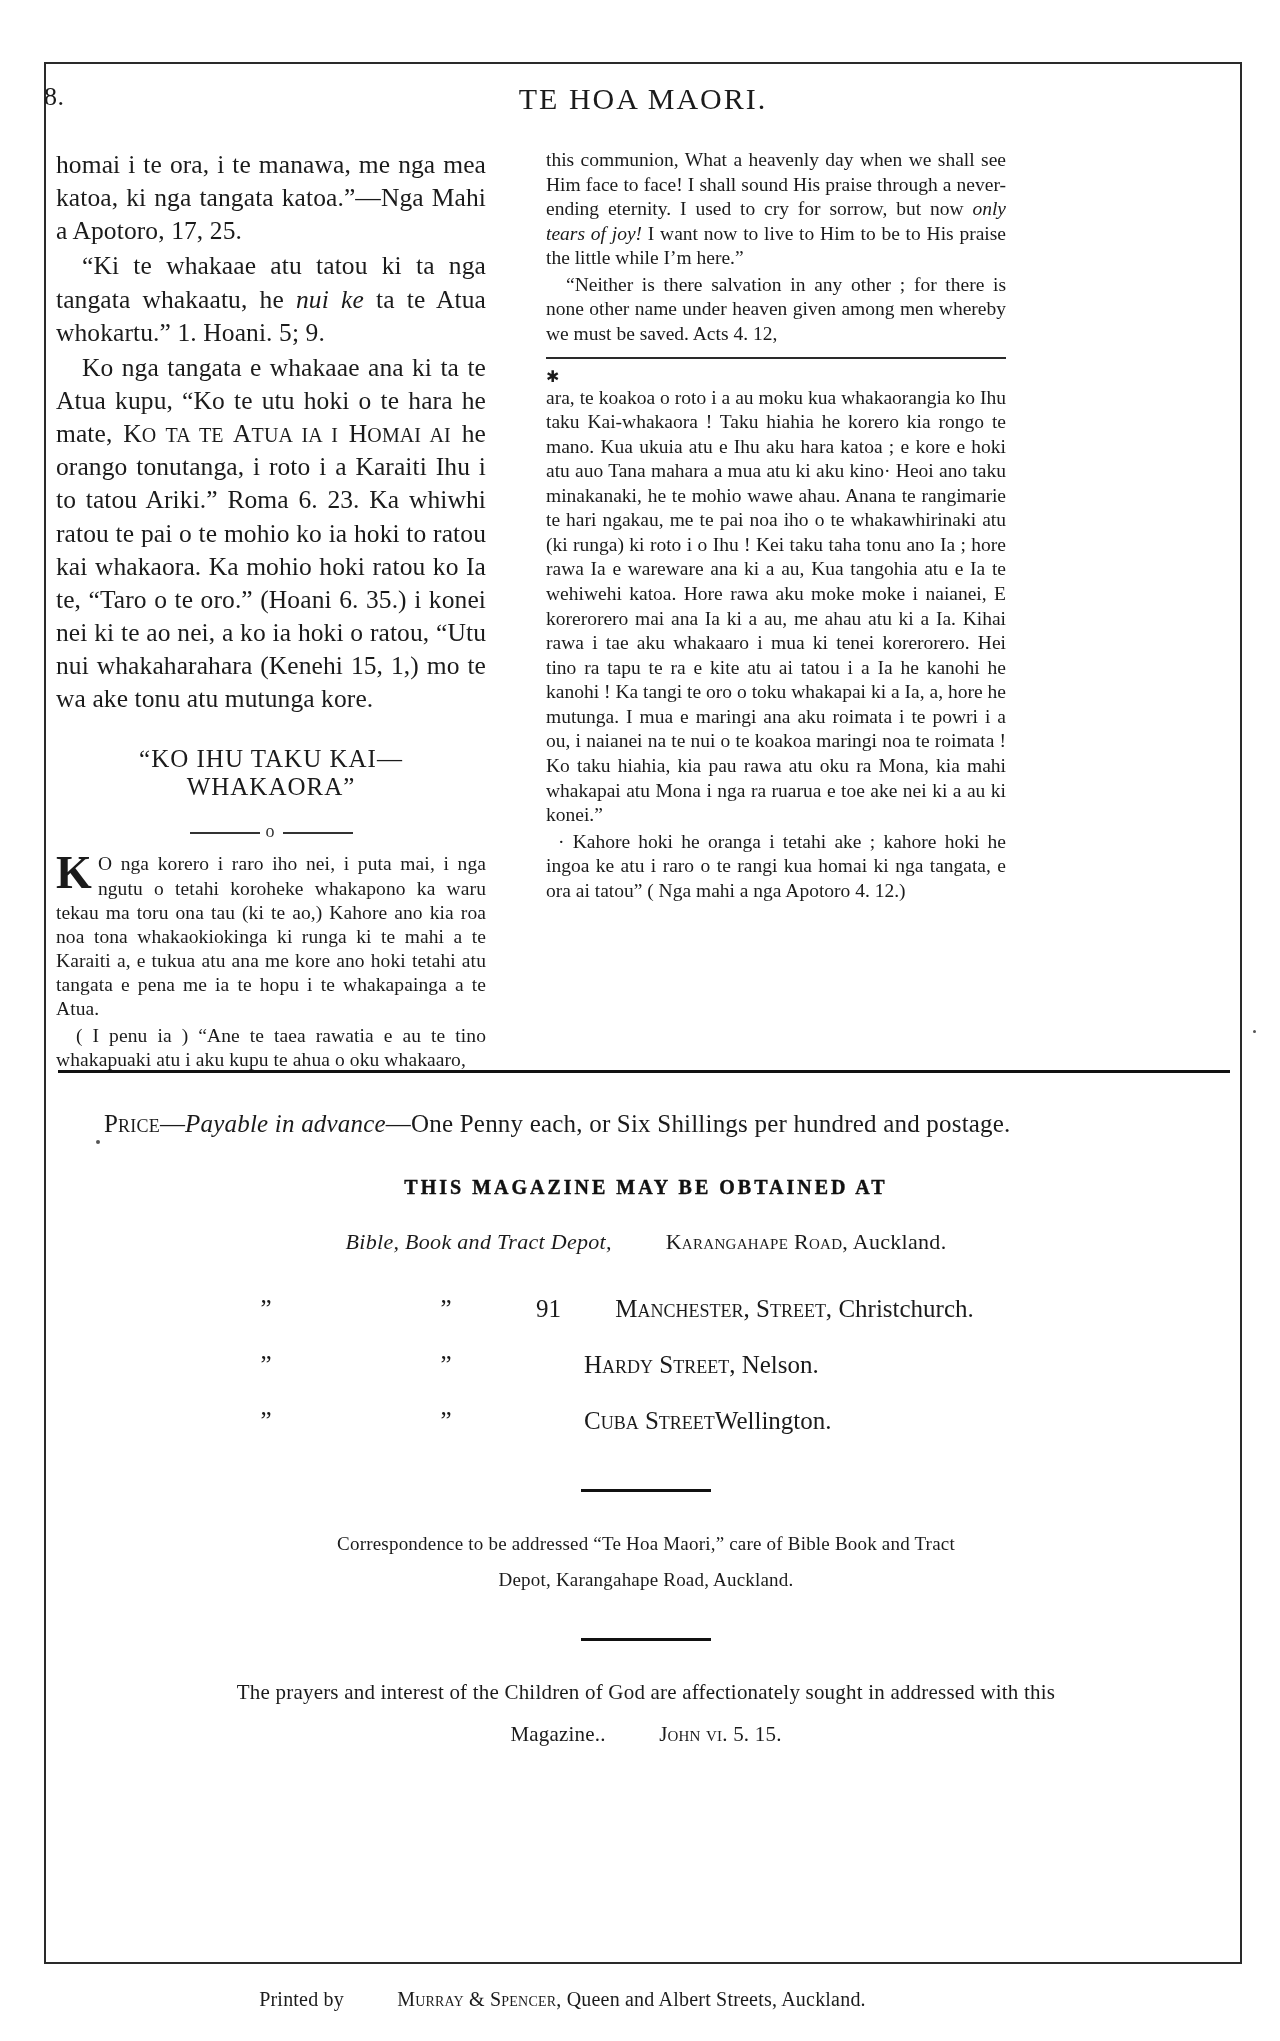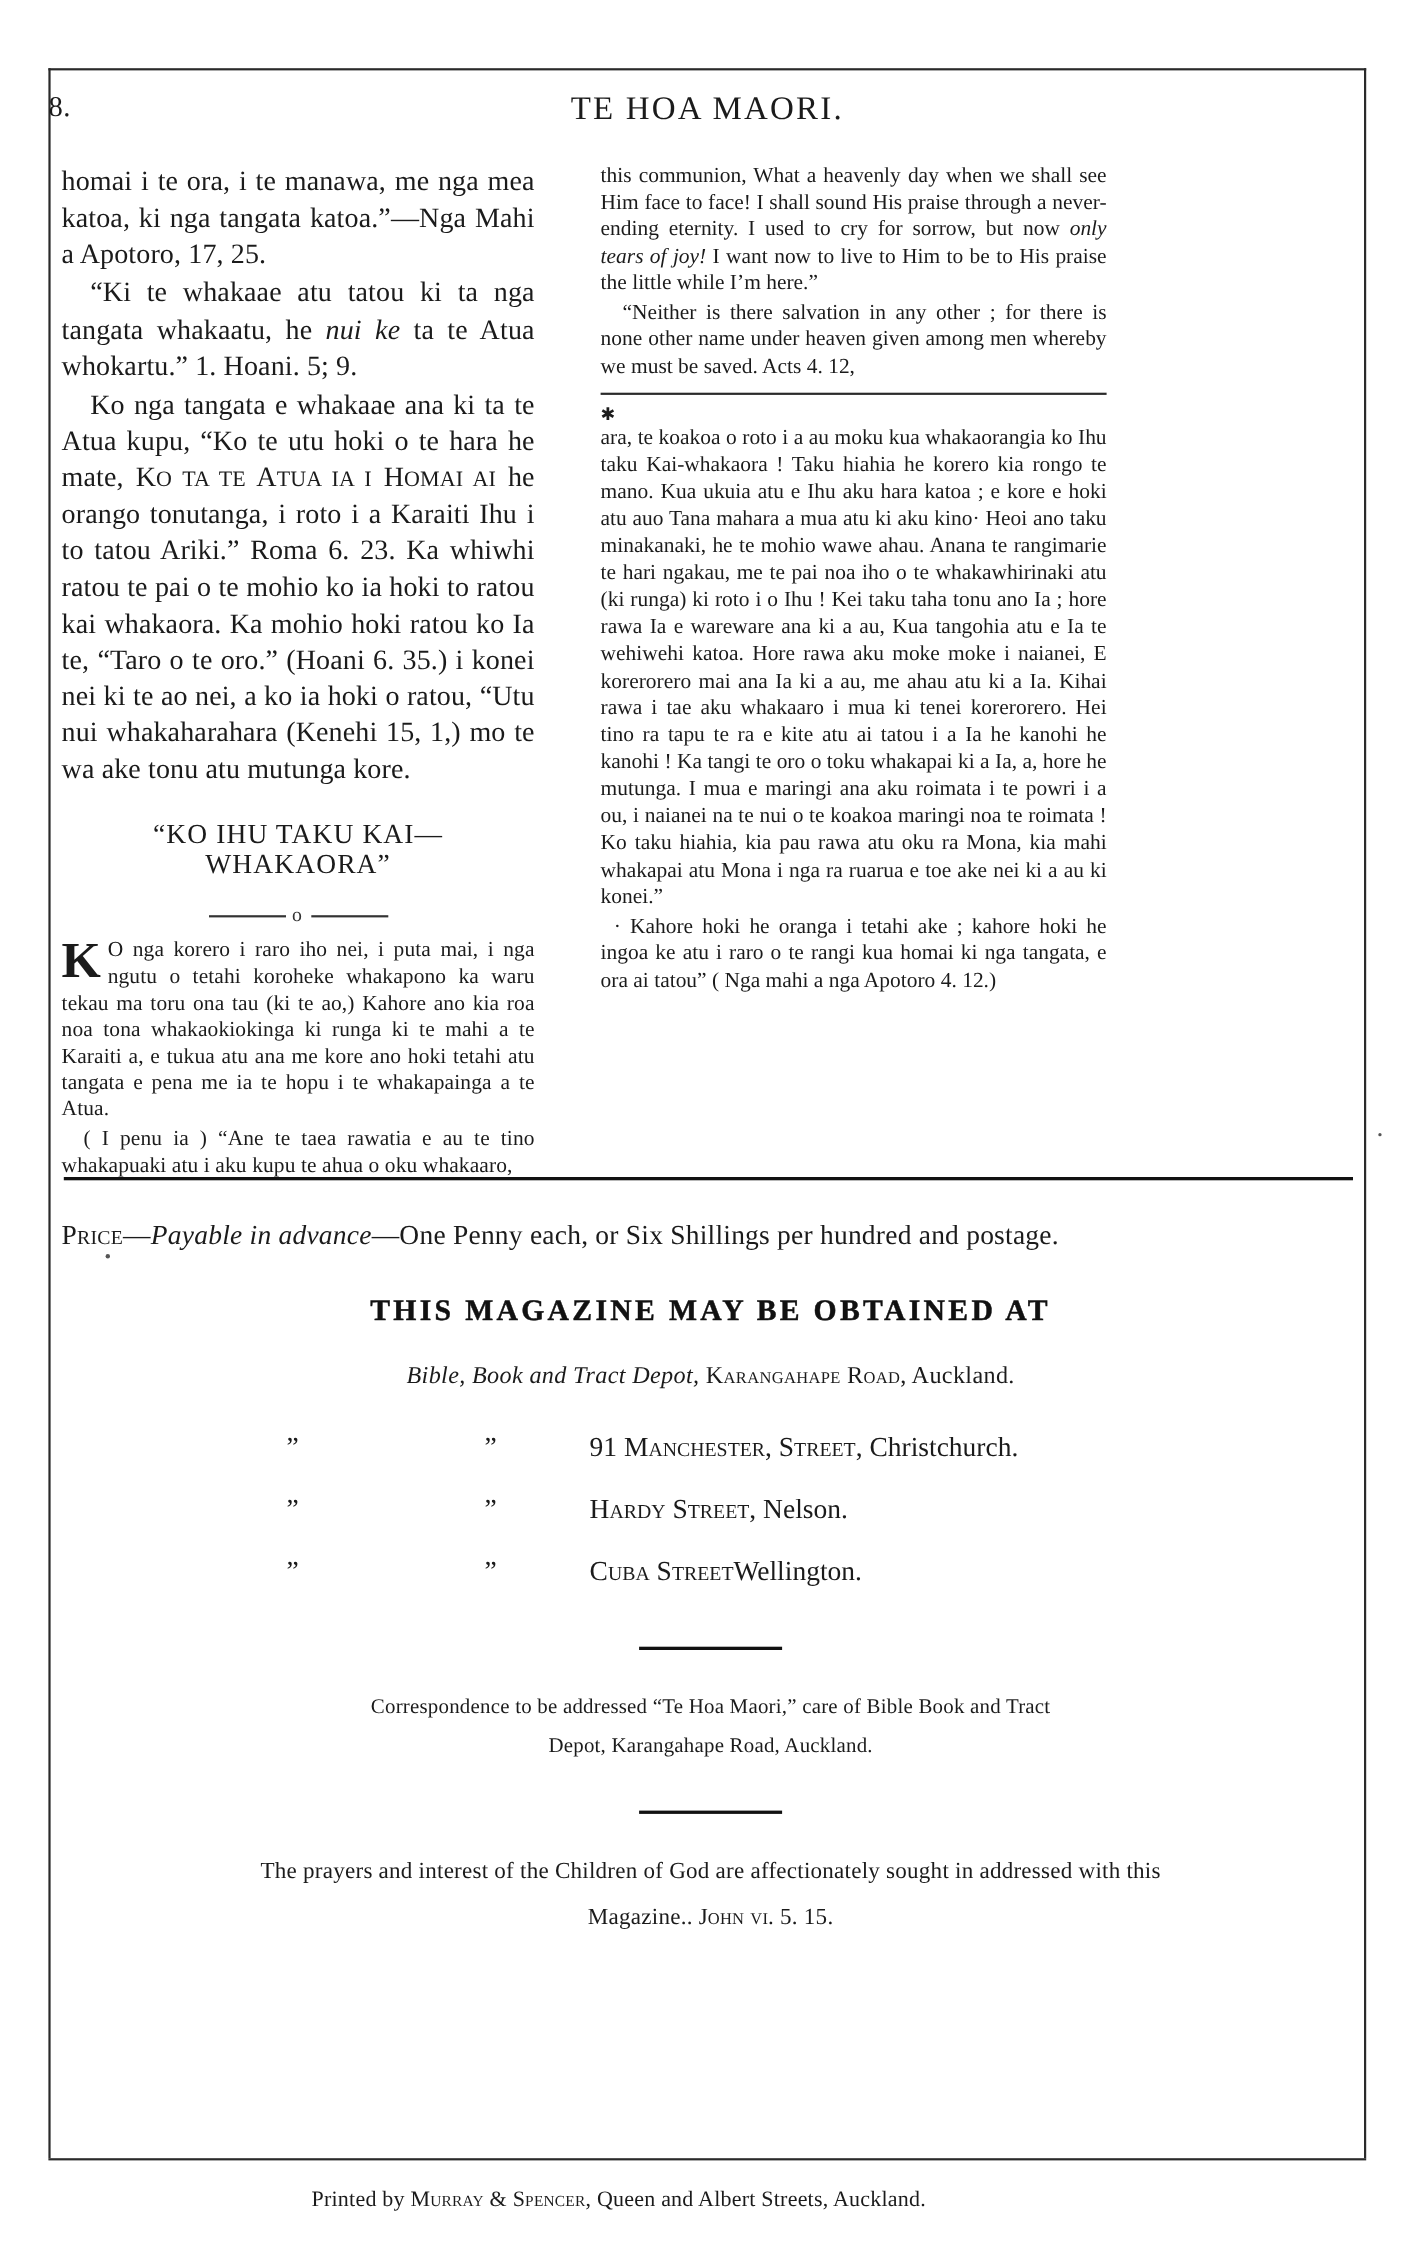--- a/index.html
+++ b/index.html
@@ -95,20 +95,21 @@
     font-size: 25.5px;
     line-height: 1.30;
     text-indent: 26px;
     text-align: justify;
     margin-bottom: 2px;
     letter-spacing: 0.1px;
   }
   .lp.noind { text-indent: 0; }
   .sc {
     font-variant: small-caps;
+    margin-left: 48px;
   }
   .it { font-style: italic; }
 
   .subhead {
     font-size: 25px;
     text-align: center;
     margin: 30px 0 20px 0;
     letter-spacing: 1px;
   }
   .orn {
@@ -175,21 +176,21 @@
     left: 56px; top: 1100px;
     width: 1180px;
   }
   .price-line {
     font-size: 25px;
     letter-spacing: 0.2px;
     margin-top: 10px;
   }
   .obtained {
     text-align: center;
-    font-size: 27px;
+    font-size: 20px;
     font-weight: bold;
     letter-spacing: 3px;
     margin-top: 38px;
     color: #111;
     -webkit-text-stroke: 0.4px #111;
   }
   .depot-row {
     text-align: center;
     font-size: 22px;
     margin-top: 30px;

